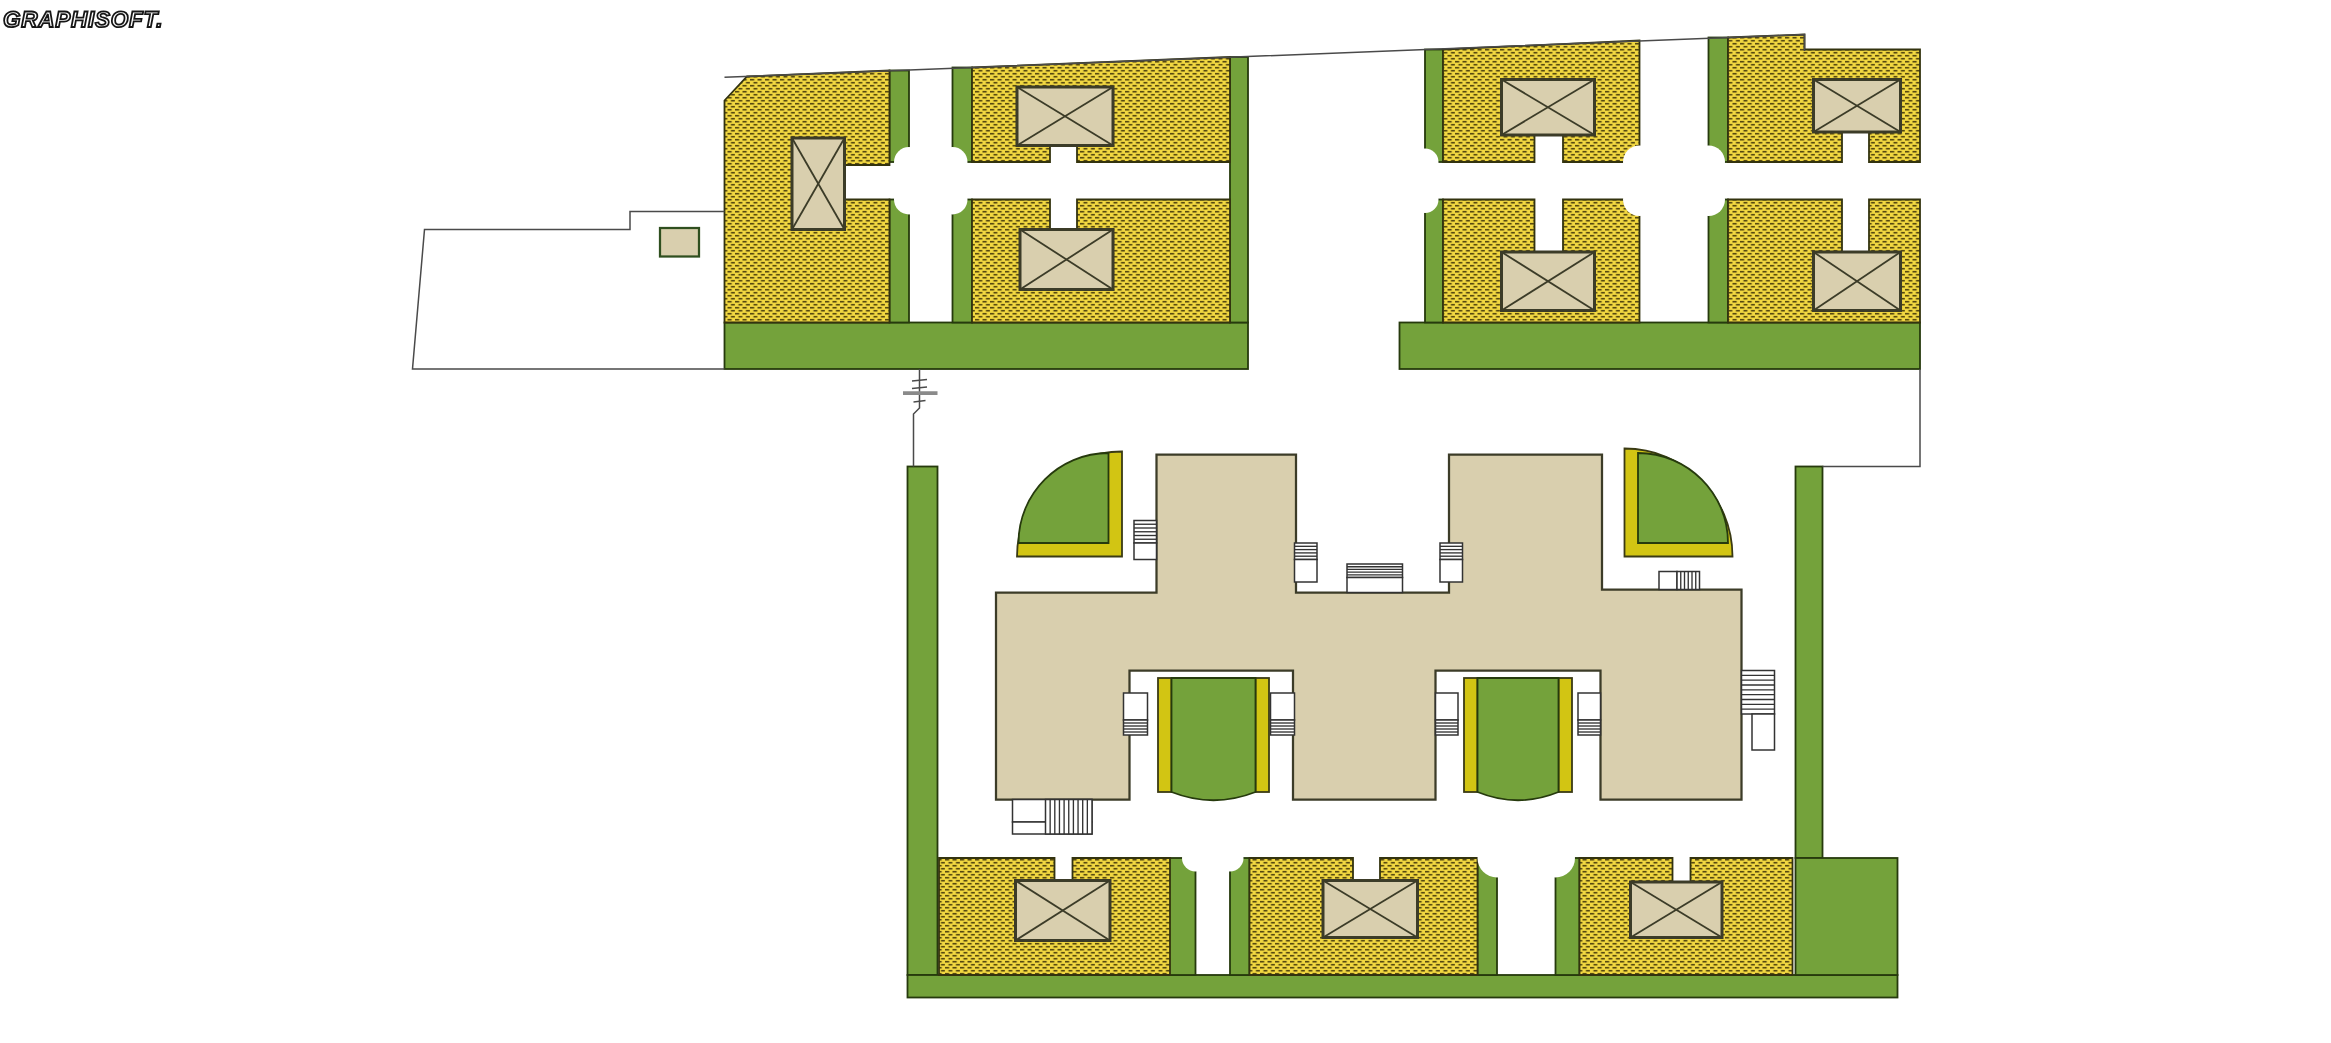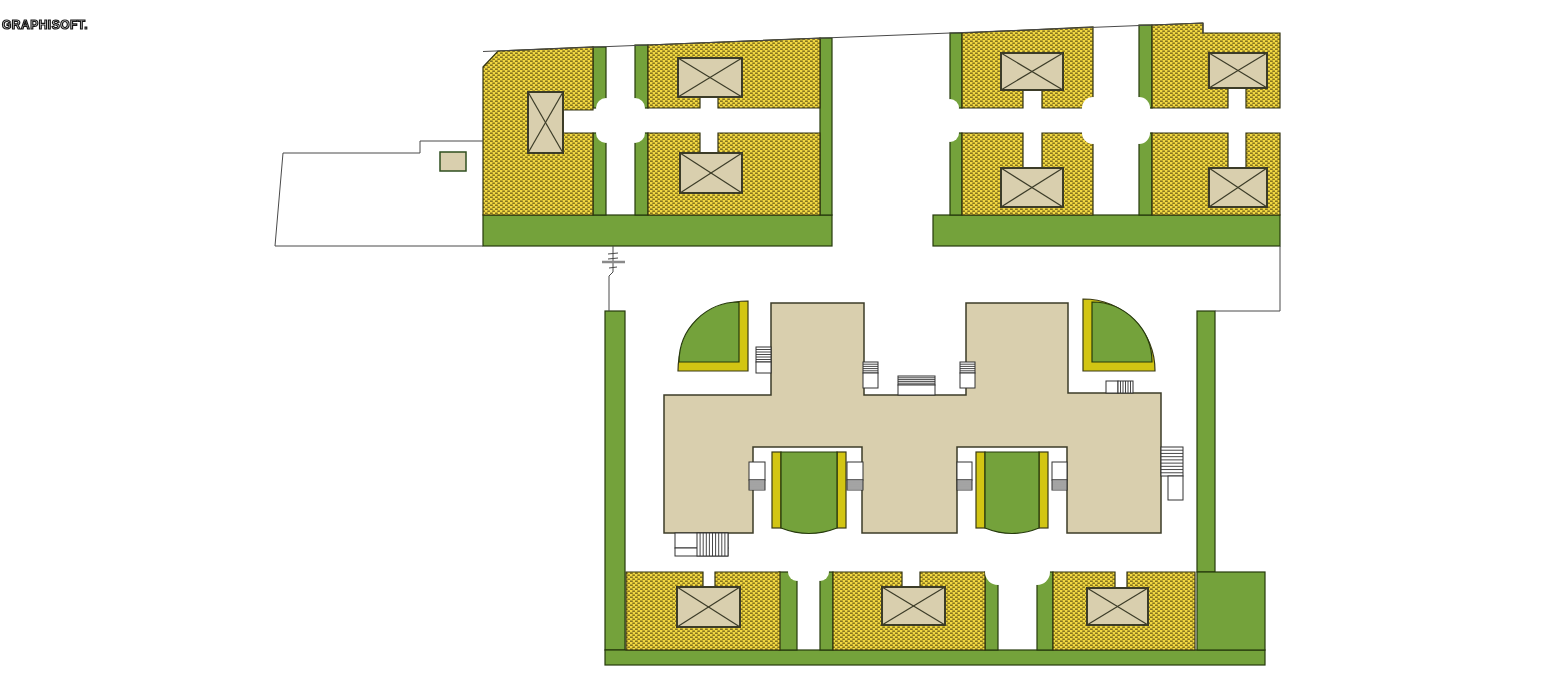--- a/index.html
+++ b/index.html
@@ -13,22 +13,22 @@
   .rline{stroke:#3c3c28;stroke-width:1.2;fill:none;}
   .ystrip{fill:var(--dyellow,#D2C513);stroke:#3a3a14;stroke-width:1.2;}
   .bite{fill:#ffffff;stroke:none;}
   .bline{stroke:#4a4a4a;stroke-width:1;fill:none;}
   .gray{stroke:#8a8a8a;stroke-width:2.5;fill:none;}
   .stair-box{fill:#ffffff;stroke:#333333;stroke-width:1;}
   .stair-line{stroke:#333333;stroke-width:0.9;}
   .shed{fill:var(--tan,#D9CFAE);stroke:#2f4f1f;stroke-width:1.5;}
   .wm{position:absolute;white-space:nowrap;font-weight:bold;}
   .wm-license{left:30px;top:4px;font-size:14px;color:#000;letter-spacing:-0.2px;z-index:1;}
-  .wm-logo{left:2px;top:18px;font-size:12px;letter-spacing:0.5px;color:transparent;
-           -webkit-text-stroke:1.2px #161616;z-index:2;}
+  .wm-logo{left:2px;top:5px;font-size:15px;letter-spacing:0.5px;color:transparent;
+           -webkit-text-stroke:1.2px #161616;z-index:2;font-style:italic;}
 </style>
 </head>
 <body>
 
 <div id="stage">
   <span class="wm wm-logo">GRAPHISOFT.</span>
 
   <svg id="plan-svg" width="1554" height="695" viewBox="0 0 1554 695">
     <defs>
       <pattern id="sand" width="5" height="4" patternUnits="userSpaceOnUse">

